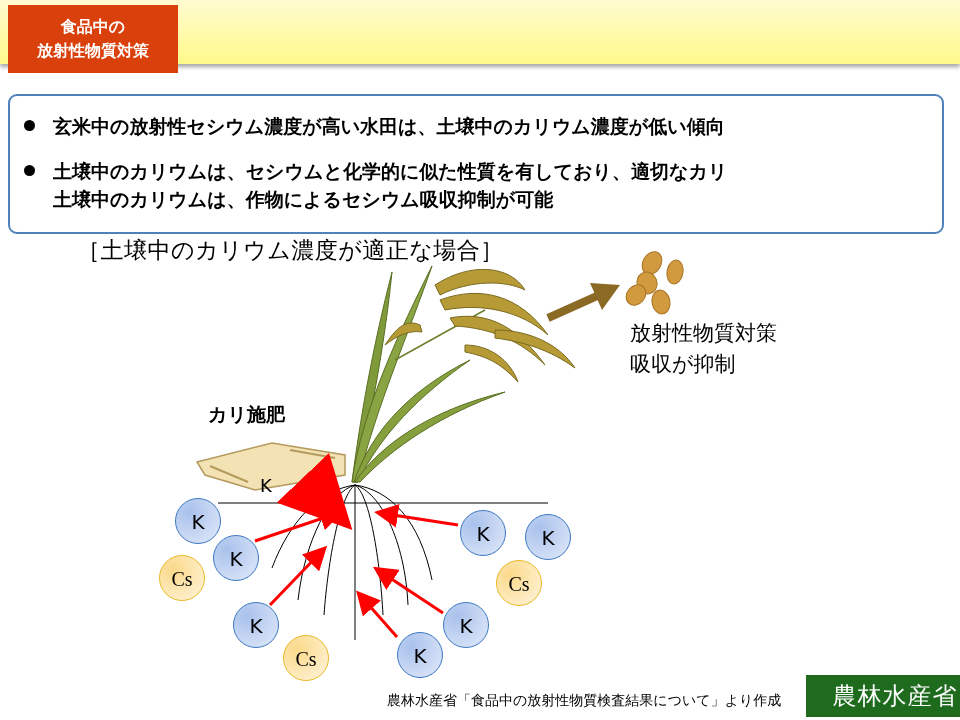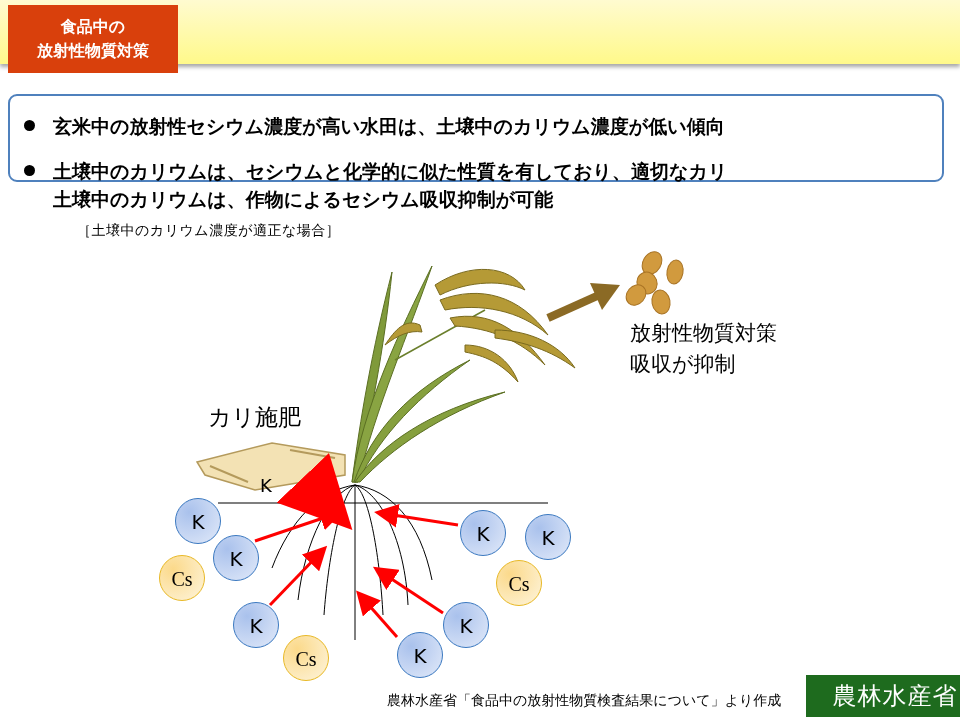--- a/index.html
+++ b/index.html
@@ -5,28 +5,28 @@
   html, body { margin:0; padding:0; }
   body { width:960px; height:720px; position:relative; overflow:hidden; background:#ffffff;
          font-family:"DejaVu Sans","Liberation Sans",sans-serif; color:#000; }
   .header { position:absolute; left:0; top:0; width:960px; height:64px;
             background:linear-gradient(to bottom,#fffbd0 0%,#fff98a 100%);
             box-shadow:0 3px 4px rgba(0,0,0,0.35); }
   .badge { position:absolute; left:8px; top:5px; width:170px; height:68px; background:#d9400c;
            color:#fff; font-weight:bold; font-size:16px; line-height:24px; text-align:center;
            display:flex; flex-direction:column; justify-content:center; }
   .title { position:absolute; left:188px; top:6px; font-weight:bold; font-size:22px; line-height:31px; color:#111; white-space:nowrap; }
-  .summary { position:absolute; left:8px; top:94px; width:936px; height:88px; border:2px solid #4f81bd;
+  .summary { position:absolute; left:8px; top:94px; width:936px; height:140px; border:2px solid #4f81bd;
              border-radius:9px; background:#fff; box-sizing:border-box; }
   .bullet { position:absolute; left:14px; font-weight:bold; font-size:19px; line-height:28px; white-space:nowrap; }
   .bullet .dot { display:inline-block; width:11px; height:11px; border-radius:50%; background:#000; margin-right:18px; vertical-align:middle; position:relative; top:-2px; }
   .cont { padding-left:29px; }
-  .caption { position:absolute; left:77px; top:222px; font-size:14px; letter-spacing:0.5px; white-space:nowrap; }
+  .caption { position:absolute; left:77px; top:235px; font-size:23px; letter-spacing:0.5px; white-space:nowrap; }
   .result { position:absolute; left:630px; top:318px; font-size:21px; line-height:31px; white-space:nowrap; }
-  .fert { position:absolute; left:208px; top:402px; font-weight:normal; font-size:23px; white-space:nowrap; }
+  .fert { position:absolute; left:208px; top:402px; font-weight:bold; font-size:19px; white-space:nowrap; }
   .source { position:absolute; left:347px; top:692px; font-size:14px; white-space:nowrap;margin-left:40px; }
   .ministry { position:absolute; left:806px; top:675px; width:178px; height:42px; background:#1e6b1e; color:#fff;
               font-size:24px; text-align:center; line-height:42px; letter-spacing:1px; }
   .ion { position:absolute; width:46px; height:46px; border-radius:50%; text-align:center; line-height:46px;
          font-size:20px; box-sizing:border-box; }
   .ion.k { background:radial-gradient(circle at 30% 30%, #a9c1ec, #d4e0f6 75%); border:1.5px solid #3a78c0; }
   .ion.cs { background:radial-gradient(circle at 30% 30%, #fbd98a, #fdeec9 75%); border:1.5px solid #e8b824;font-family:Liberation Serif, serif; }
   svg { position:absolute; left:0; top:0; }
 </style>
 </head>

